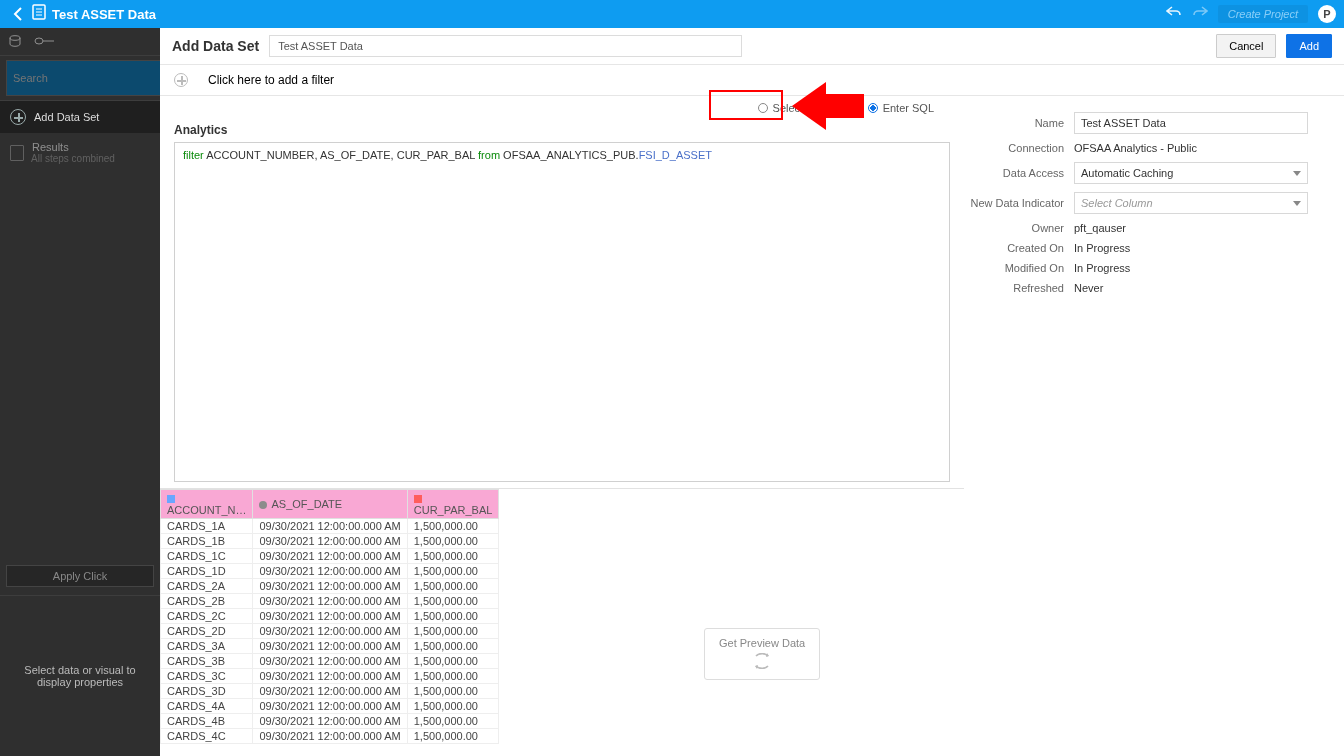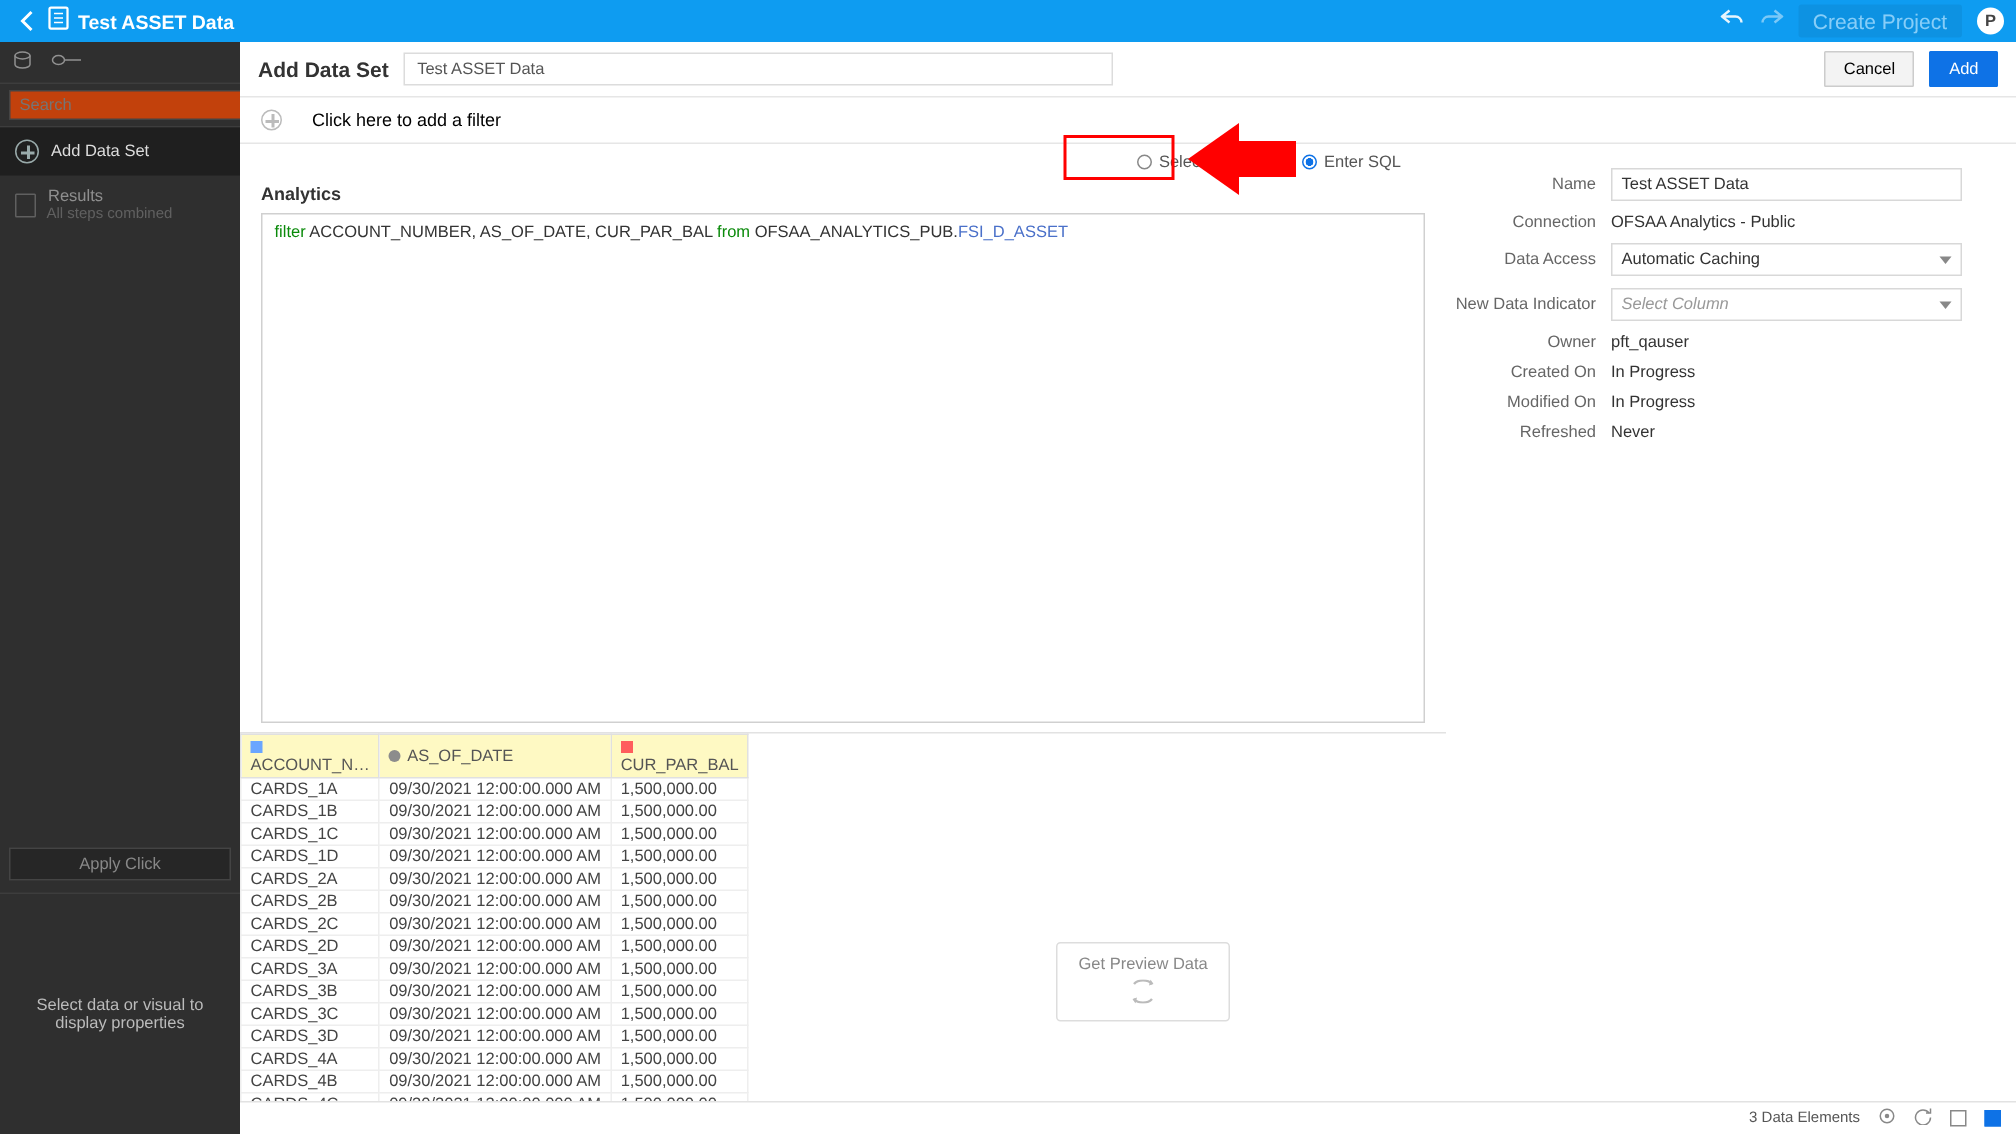--- a/index.html
+++ b/index.html
@@ -3,28 +3,28 @@
 <meta charset="utf-8">
 <style>
   *{box-sizing:border-box;margin:0;padding:0;font-family:"Segoe UI",Arial,sans-serif;}
   html,body{width:1344px;height:756px;overflow:hidden;background:#fff;color:#333;}
   .topbar{height:28px;background:#0e9cf1;display:flex;align-items:center;padding:0 8px;color:#fff;}
   .topbar .back{width:20px;display:flex;justify-content:center;}
   .topbar .doc-icon{margin:0 6px 0 4px;}
   .topbar .title{font-size:13px;font-weight:600;flex:1;}
   .topbar .right{display:flex;align-items:center;gap:10px;}
   .topbar .tbtn{opacity:.9;}
-  .topbar .create{background:rgba(0,0,0,.12);padding:3px 10px;border-radius:2px;font-size:14px;}
+  .topbar .create{background:rgba(0,0,0,.12);padding:3px 10px;border-radius:2px;font-size:11px;font-style:italic;}
   .topbar .avatar{width:18px;height:18px;border-radius:50%;background:#fff;color:#444;font-size:11px;font-weight:600;display:flex;align-items:center;justify-content:center;}
   .app{display:flex;height:728px;}
   .sidebar{width:160px;background:#2f2f2f;color:#ddd;display:flex;flex-direction:column;font-size:11px;}
   .sidetool{height:28px;display:flex;align-items:center;padding:0 8px;gap:12px;border-bottom:1px solid #3d3d3d;}
   .sidetool span{opacity:.8;}
   .searchrow{display:flex;align-items:center;padding:4px 6px;border-bottom:1px solid #3d3d3d;}
-  .searchrow input{flex:1;background:#c2410c;border:1px solid #444;color:#ccc;font-size:11px;padding:3px 6px;height:20px;}
+  .searchrow input{flex:1;background:#0c4a6e;border:1px solid #444;color:#ccc;font-size:11px;padding:3px 6px;height:36px;}
   .searchrow .plus{width:22px;text-align:center;color:#aaa;font-size:13px;}
   .navitem{display:flex;align-items:center;padding:8px 10px;gap:8px;cursor:pointer;}
   .navitem.active{background:#1f1f1f;}
   .navitem .circleplus{width:16px;height:16px;border:1.5px solid #9aa;border-radius:50%;position:relative;}
   .navitem .circleplus:before,.navitem .circleplus:after{content:"";position:absolute;background:#9aa;}
   .navitem .circleplus:before{left:7px;top:3px;width:1.5px;height:9px;}
   .navitem .circleplus:after{top:7px;left:3px;height:1.5px;width:9px;}
   .navitem .doc{width:14px;height:16px;border:1.5px solid #888;border-radius:1px;position:relative;}
   .navlabel{font-size:11px;}
   .navsub{font-size:10px;color:#888;margin-left:-1px;}
@@ -54,21 +54,21 @@
   .arrow{position:absolute;}
   .arrow .head{width:0;height:0;border-top:24px solid transparent;border-bottom:24px solid transparent;border-right:34px solid #ff0000;}
   .arrow .tail{width:38px;height:24px;background:#ff0000;position:absolute;left:34px;top:12px;}
   .stmt{padding:0 14px;}
   .stmt label{font-size:12px;font-weight:600;color:#333;}
   .sqlbox{margin-top:4px;height:340px;border:1px solid #d0d0d0;background:#fff;padding:6px 8px;font-family:Consolas,"Courier New",monospace;font-size:11px;white-space:pre;overflow:auto;}
   .kw{color:#0a8a0a;}
   .obj{color:#4a70c9;}
   .datagrid{margin-top:6px;flex:1;overflow:auto;border-top:1px solid #e2e2e2;font-size:11px;}
   table{border-collapse:collapse;width:310px;}
-  thead th{background:#fef9c3;border:1px solid #e0e0e0;padding:2px 6px;text-align:left;font-weight:400;color:#555;position:relative;font-size:11px;}
+  thead th{background:#f9a8d4;border:1px solid #e0e0e0;padding:2px 6px;text-align:left;font-weight:400;color:#555;position:relative;font-size:11px;}
   thead th .t{display:inline-block;width:8px;height:8px;margin-right:4px;vertical-align:middle;}
   .t.str{background:#6aa6ff;}
   .t.dat{background:#8c8c8c;border-radius:50%;}
   .t.num{background:#ff5d5d;}
   tbody td{border:1px solid #eee;padding:1px 6px;color:#444;white-space:nowrap;}
   tbody td:last-child{text-align:left;}
   .rightpanel{flex:0 0 380px;padding:8px 36px 8px 0;}
   .proprow{display:flex;align-items:center;margin:8px 0;font-size:11px;}
   .proprow .lab{flex:0 0 110px;text-align:right;color:#666;padding-right:10px;}
   .proprow .val{flex:1;color:#333;}
@@ -303,33 +303,20 @@
             <span class="lab">Modified On</span>
             <span class="val">In Progress</span>
           </div>
         <div class="proprow">
             <span class="lab">Refreshed</span>
             <span class="val">Never</span>
           </div>
       </div>
     </div>
 
-    <div class="statusbar">
-      <span>3 Data Elements</span>
-      <span><svg width="12" height="12">
-            <circle cx="6" cy="6" r="4.5" stroke="#888" fill="none"></circle>
-            <circle cx="6" cy="6" r="1.5" fill="#888"></circle>
-          </svg></span>
-      <span><svg width="12" height="12">
-            <path d="M10 4a5 5 0 1 0 1 3" stroke="#888" fill="none"></path>
-            <path d="M11 1v3h-3" stroke="#888" fill="none"></path>
-          </svg></span>
-      <span class="sicon"></span>
-      <span class="sicon fill"></span>
-    </div>
   </div>
 </div>
 
 <div class="previewbox" style="left:704px;top:628px;">
   <span>Get Preview Data</span>
   <span><svg width="20" height="16">
         <path d="M4 3a7 5 0 0 1 12 0M16 13a7 5 0 0 1-12 0" stroke="#bbb" fill="none" stroke-width="1.6"></path>
         <path d="M15 0l2 3-3 1M5 16l-2-3 3-1" fill="#bbb"></path>
       </svg></span>
 </div>

